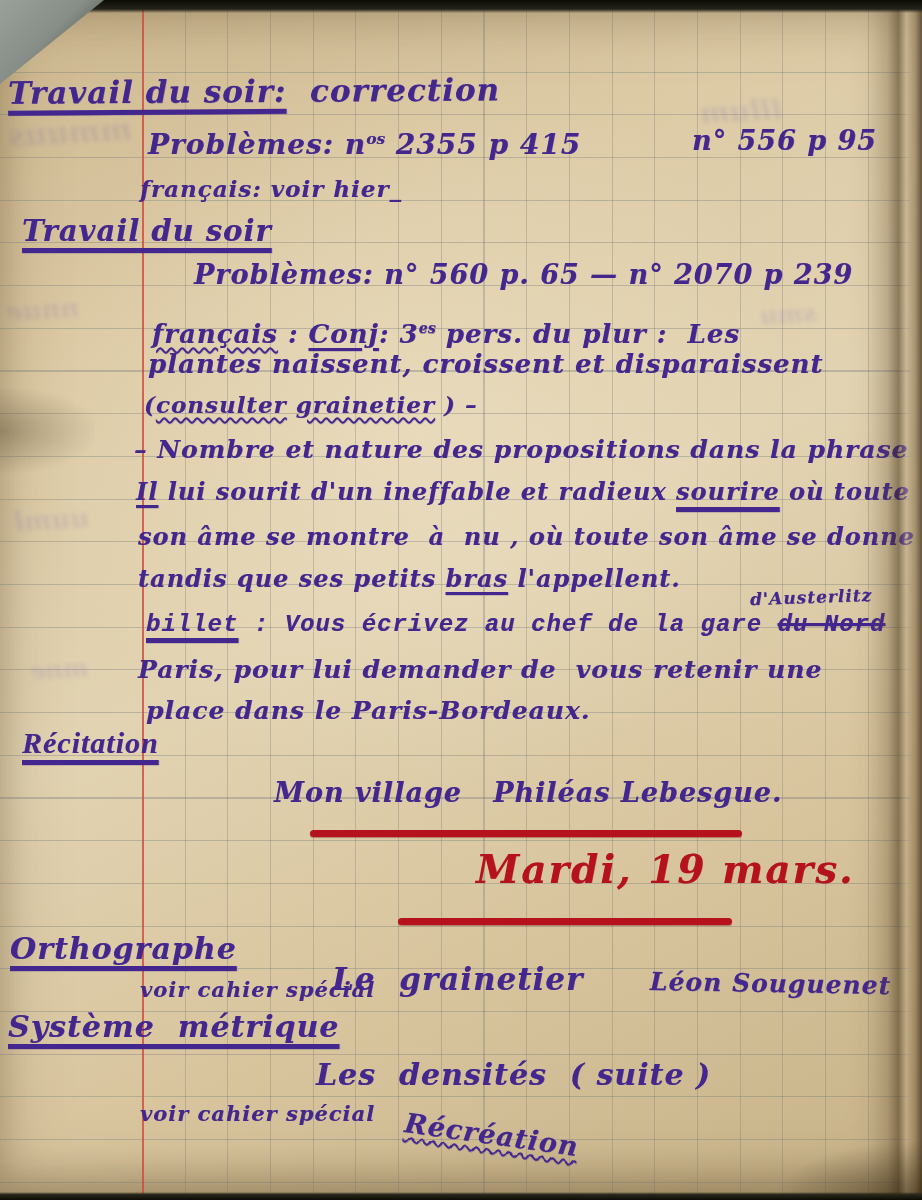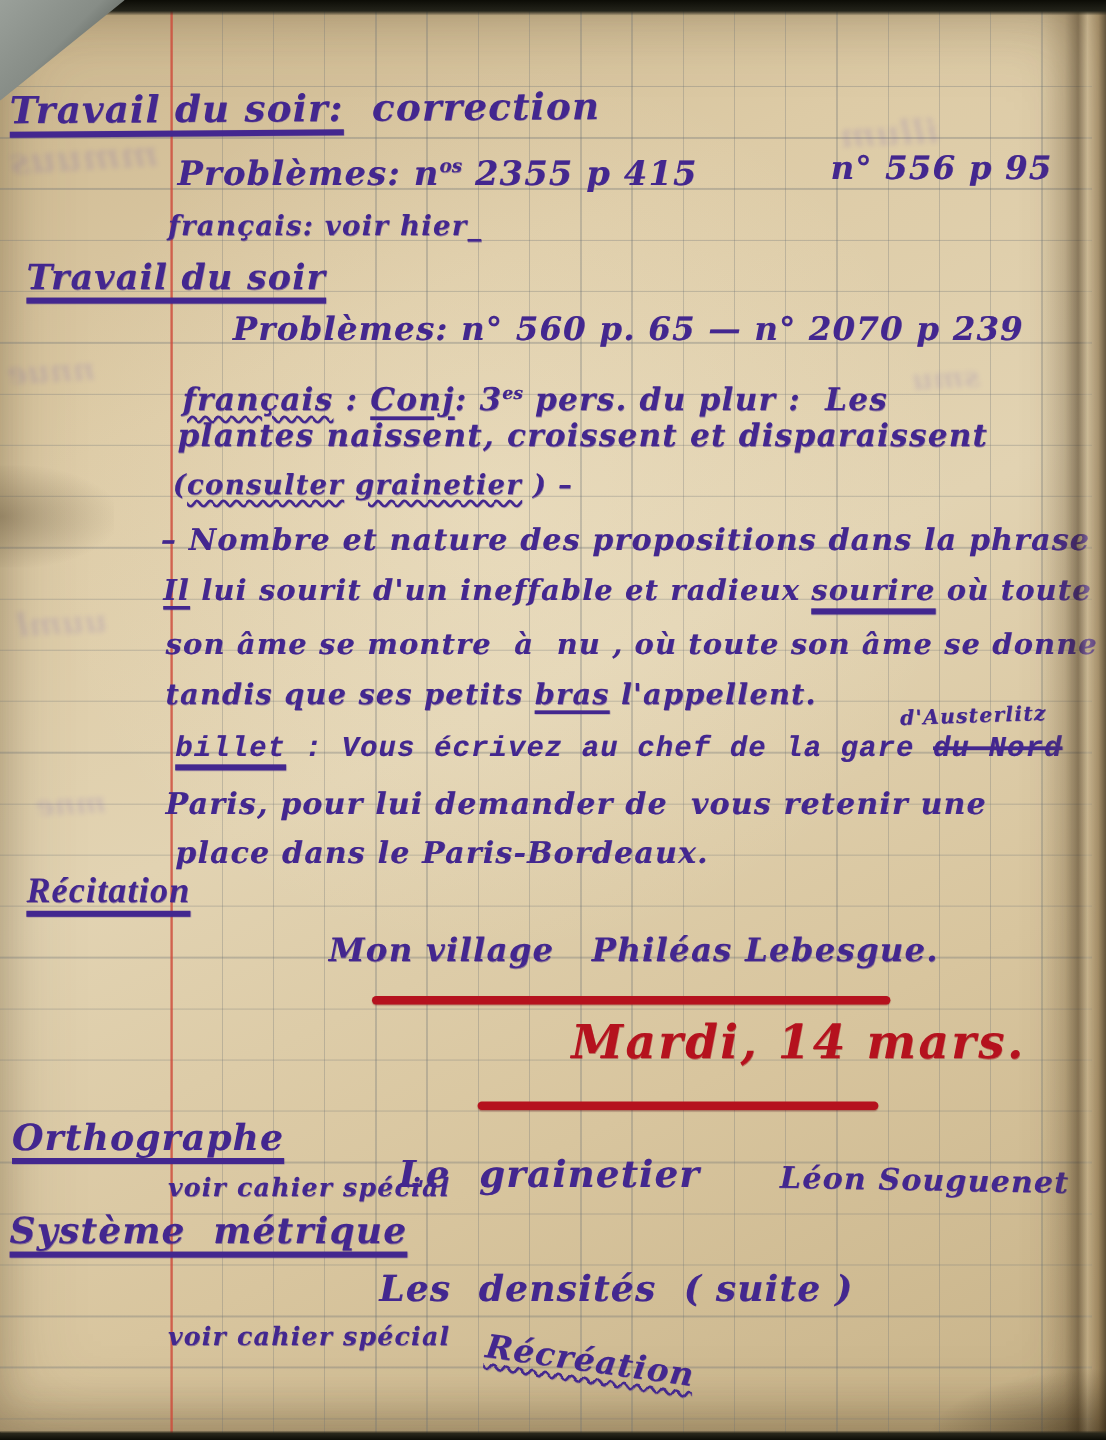--- a/index.html
+++ b/index.html
@@ -116,21 +116,21 @@
 
 <div class="hw bold" style="left:138px;top:656px;font-size:25px;">Paris, pour lui demander de  vous retenir une</div>
 
 <div class="hw bold" style="left:146px;top:697px;font-size:25px;">place dans le Paris-Bordeaux.</div>
 
 <div class="hw bold u-thick" style="left:22px;top:726px;font-size:30px;font-family:Liberation Serif, serif;">Récitation</div>
 
 <div class="hw bold" style="left:274px;top:778px;font-size:27px;">Mon village   Philéas Lebesgue.</div>
 
 <div class="rule" style="left:310px;top:830px;width:432px;"></div>
-<div class="hw bold red" style="left:476px;top:848px;font-size:39px;letter-spacing:2px;">Mardi, 14 mars.</div>
+<div class="hw bold red" style="left:476px;top:848px;font-size:39px;letter-spacing:2px;">Mardi, 19 mars.</div>
 <div class="rule" style="left:398px;top:918px;width:334px;"></div>
 
 <div class="hw bold u-thick" style="left:10px;top:932px;font-size:30px;">Orthographe</div>
 
 <div class="hw bold" style="left:140px;top:978px;font-size:21px;">voir cahier spécial</div>
 <div class="hw bold" style="left:332px;top:962px;font-size:31px;">Le  grainetier</div>
 <div class="hw bold" style="left:650px;top:970px;font-size:25px;transform:rotate(1deg);">Léon Souguenet</div>
 
 <div class="hw bold u-thick" style="left:8px;top:1010px;font-size:30px;">Système  métrique</div>
 

